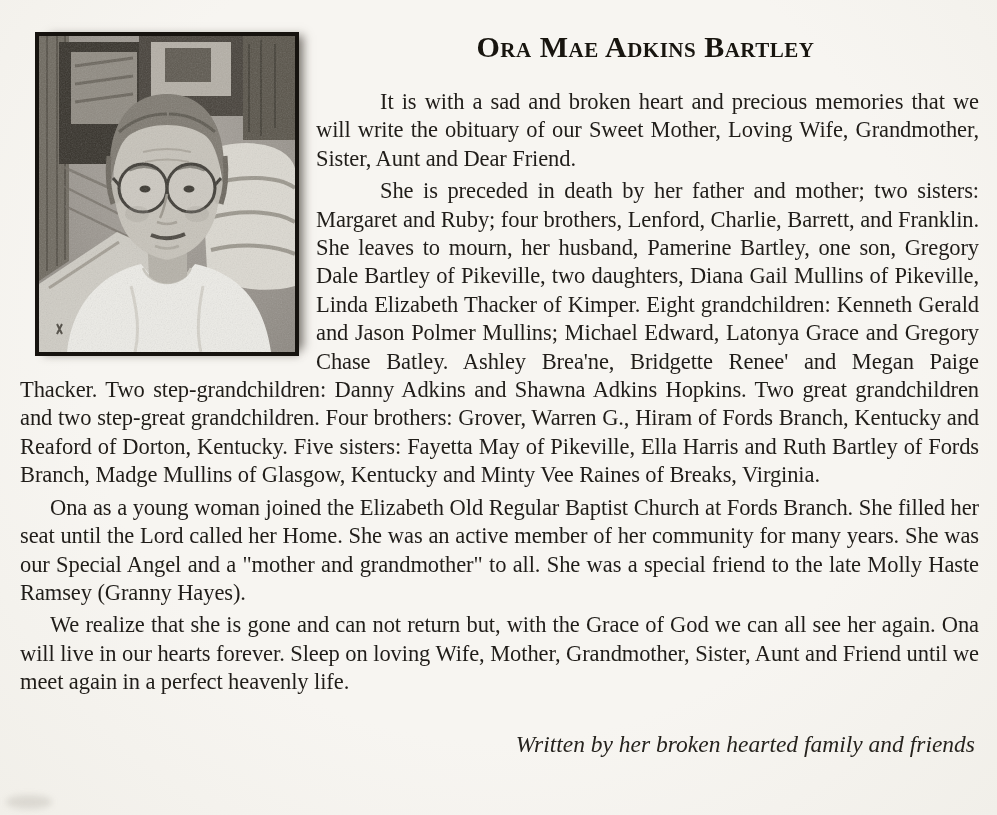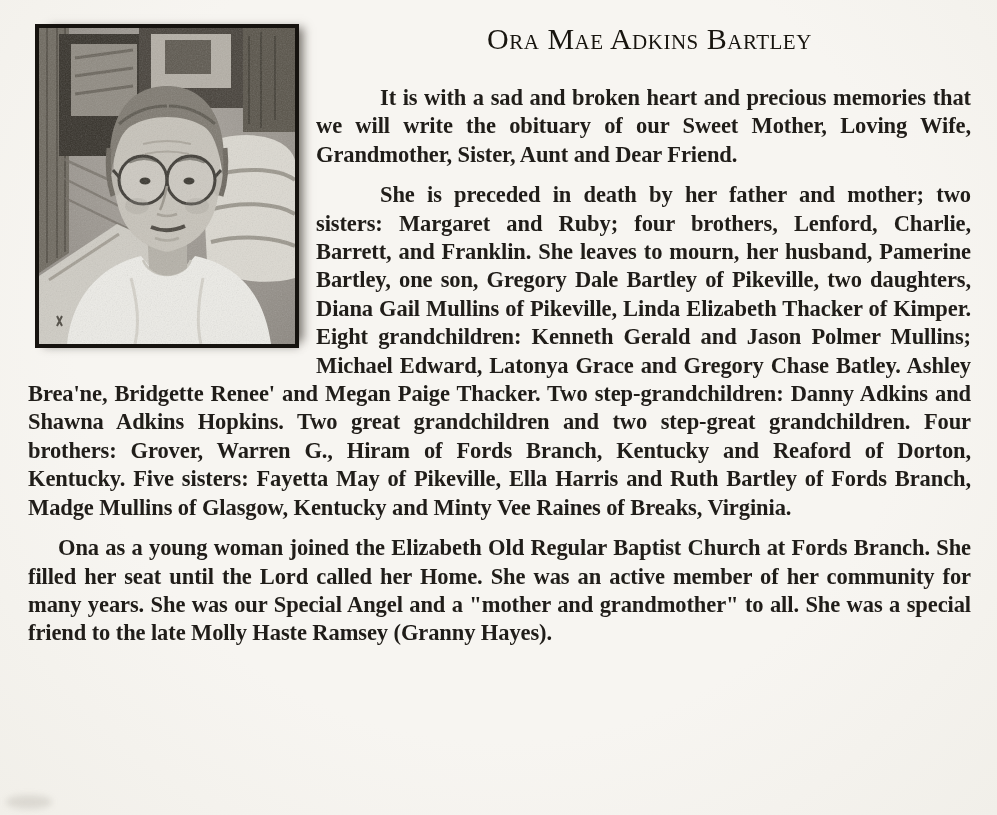--- a/index.html
+++ b/index.html
@@ -19,35 +19,34 @@
     width:264px;height:324px;
   }
   .photo-frame{
     width:256px;height:316px;
     border:4px solid #16130f;
     background:#9d9892;
     box-shadow:10px -2px 9px -5px rgba(70,64,57,0.55), 4px 4px 8px -4px rgba(70,64,57,0.35);
   }
   .photo-frame svg{display:block;width:256px;height:316px;}
   h1.title{
-    margin:0;padding:22px 0 16px 0;
+    margin:8px;padding:22px 0 16px 0;
     text-align:center;
     font-size:30px;
-    font-weight:normal;
+    font-weight:bold;
     font-variant:small-caps;
     letter-spacing:0.5px;
     color:#18150f;
   }
   p.body-par{
-    margin:12px;
+    margin:4px;
     font-size:22.5px;
     line-height:28.4px;
     text-align:justify;
     letter-spacing:-0.1px;
-    font-weight:bold;
   }
   p.indent-lg{text-indent:64px;}
   p.indent-sm{text-indent:30px;}
   p.byline{
     margin:34px 0 0 0;
     padding-right:8px;
     text-align:right;
     font-style:italic;
     font-size:23.5px;
     color:#26231e;
@@ -146,17 +145,19 @@
           <rect x="0" y="0" width="256" height="316" filter="url(#grain)" opacity="0.22"></rect>
         </svg>
       </div>
     </div>
 
     <h1 class="title">Ora Mae Adkins Bartley</h1>
 
     <p class="body-par indent-lg">It is with a sad and broken heart and precious memories that we will write the obituary of our Sweet Mother, Loving Wife, Grandmother, Sister, Aunt and Dear Friend.</p>
     <p class="body-par indent-lg">She is preceded in death by her father and mother; two sisters: Margaret and Ruby; four brothers, Lenford, Charlie, Barrett, and Franklin. She leaves to mourn, her husband, Pamerine Bartley, one son, Gregory Dale Bartley of Pikeville, two daughters, Diana Gail Mullins of Pikeville, Linda Elizabeth Thacker of Kimper. Eight grandchildren: Kenneth Gerald and Jason Polmer Mullins; Michael Edward, Latonya Grace and Gregory Chase Batley. Ashley Brea'ne, Bridgette Renee' and Megan Paige Thacker. Two step-grandchildren: Danny Adkins and Shawna Adkins Hopkins. Two great grandchildren and two step-great grandchildren. Four brothers: Grover, Warren G., Hiram of Fords Branch, Kentucky and Reaford of Dorton, Kentucky. Five sisters: Fayetta May of Pikeville, Ella Harris and Ruth Bartley of Fords Branch, Madge Mullins of Glasgow, Kentucky and Minty Vee Raines of Breaks, Virginia.</p>
     <p class="body-par indent-sm">Ona as a young woman joined the Elizabeth Old Regular Baptist Church at Fords Branch. She filled her seat until the Lord called her Home. She was an active member of her community for many years. She was our Special Angel and a "mother and grandmother" to all. She was a special friend to the late Molly Haste Ramsey (Granny Hayes).</p>
+    <p class="body-par indent-sm">We realize that she is gone and can not return but, with the Grace of God we can all see her again. Ona will live in our hearts forever. Sleep on loving Wife, Mother, Grandmother, Sister, Aunt and Friend until we meet again in a perfect heavenly life.</p>
 
+    <p class="byline">Written by her broken hearted family and friends</p>
   </div>
 
   <div class="smudge"></div>
 </div>
 
 </body></html>

